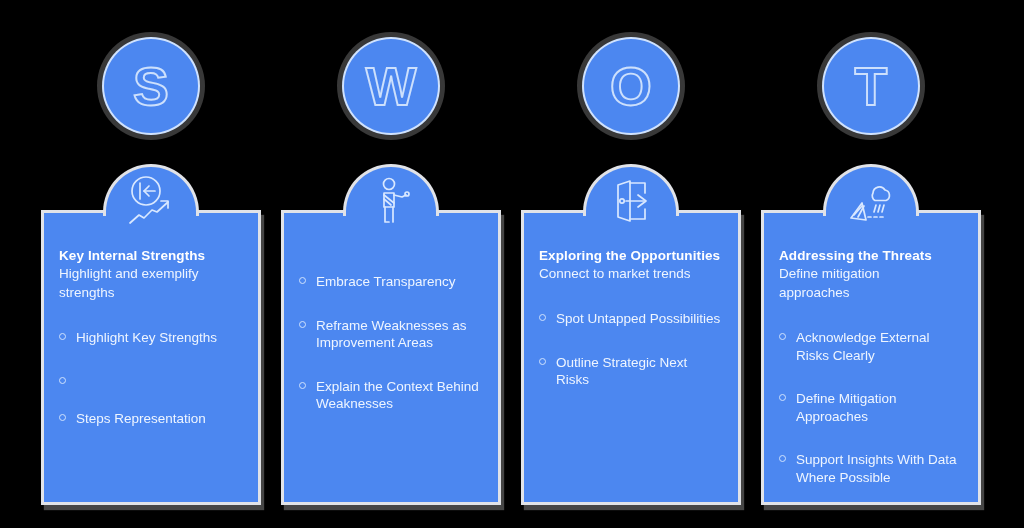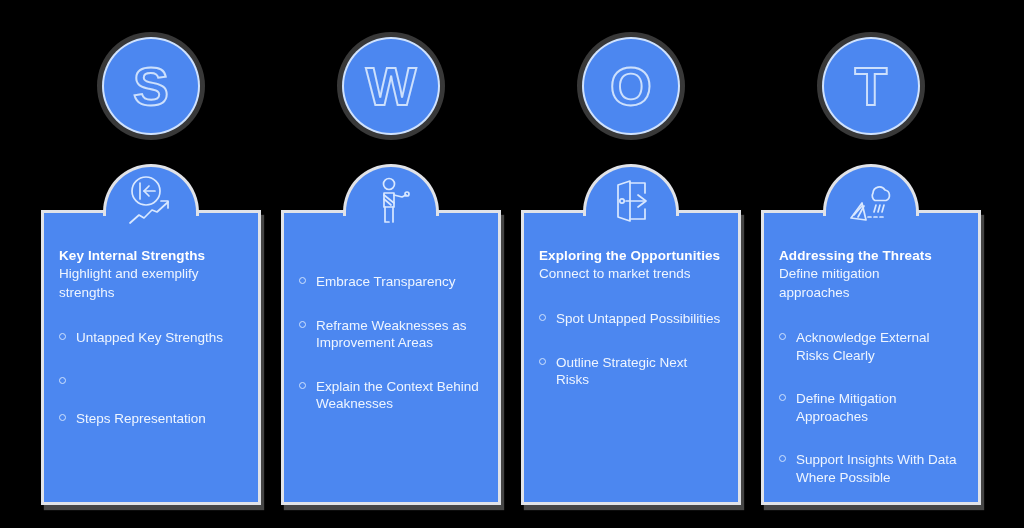--- a/index.html
+++ b/index.html
@@ -74,21 +74,21 @@
           <polyline points="10,52 19,44 24,47 32,39 37,41 48,31"></polyline>
           <path d="M41 30 h7 v7"></path>
         </svg>
       </div>
       <div class="card">
         <h3 class="card-title">Key Internal Strengths</h3>
         <p class="card-subtitle">Highlight and exemplify strengths</p>
         <ul class="bullets">
           <li class="bullet">
             <span class="ring"></span>
-            <span>Untapped Key Strengths</span>
+            <span>Highlight Key Strengths</span>
           </li>
           <li class="bullet">
             <span class="ring"></span>
           </li>
           <li class="bullet">
             <span class="ring"></span>
             <span>Steps Representation</span>
           </li>
         </ul>
       </div>

